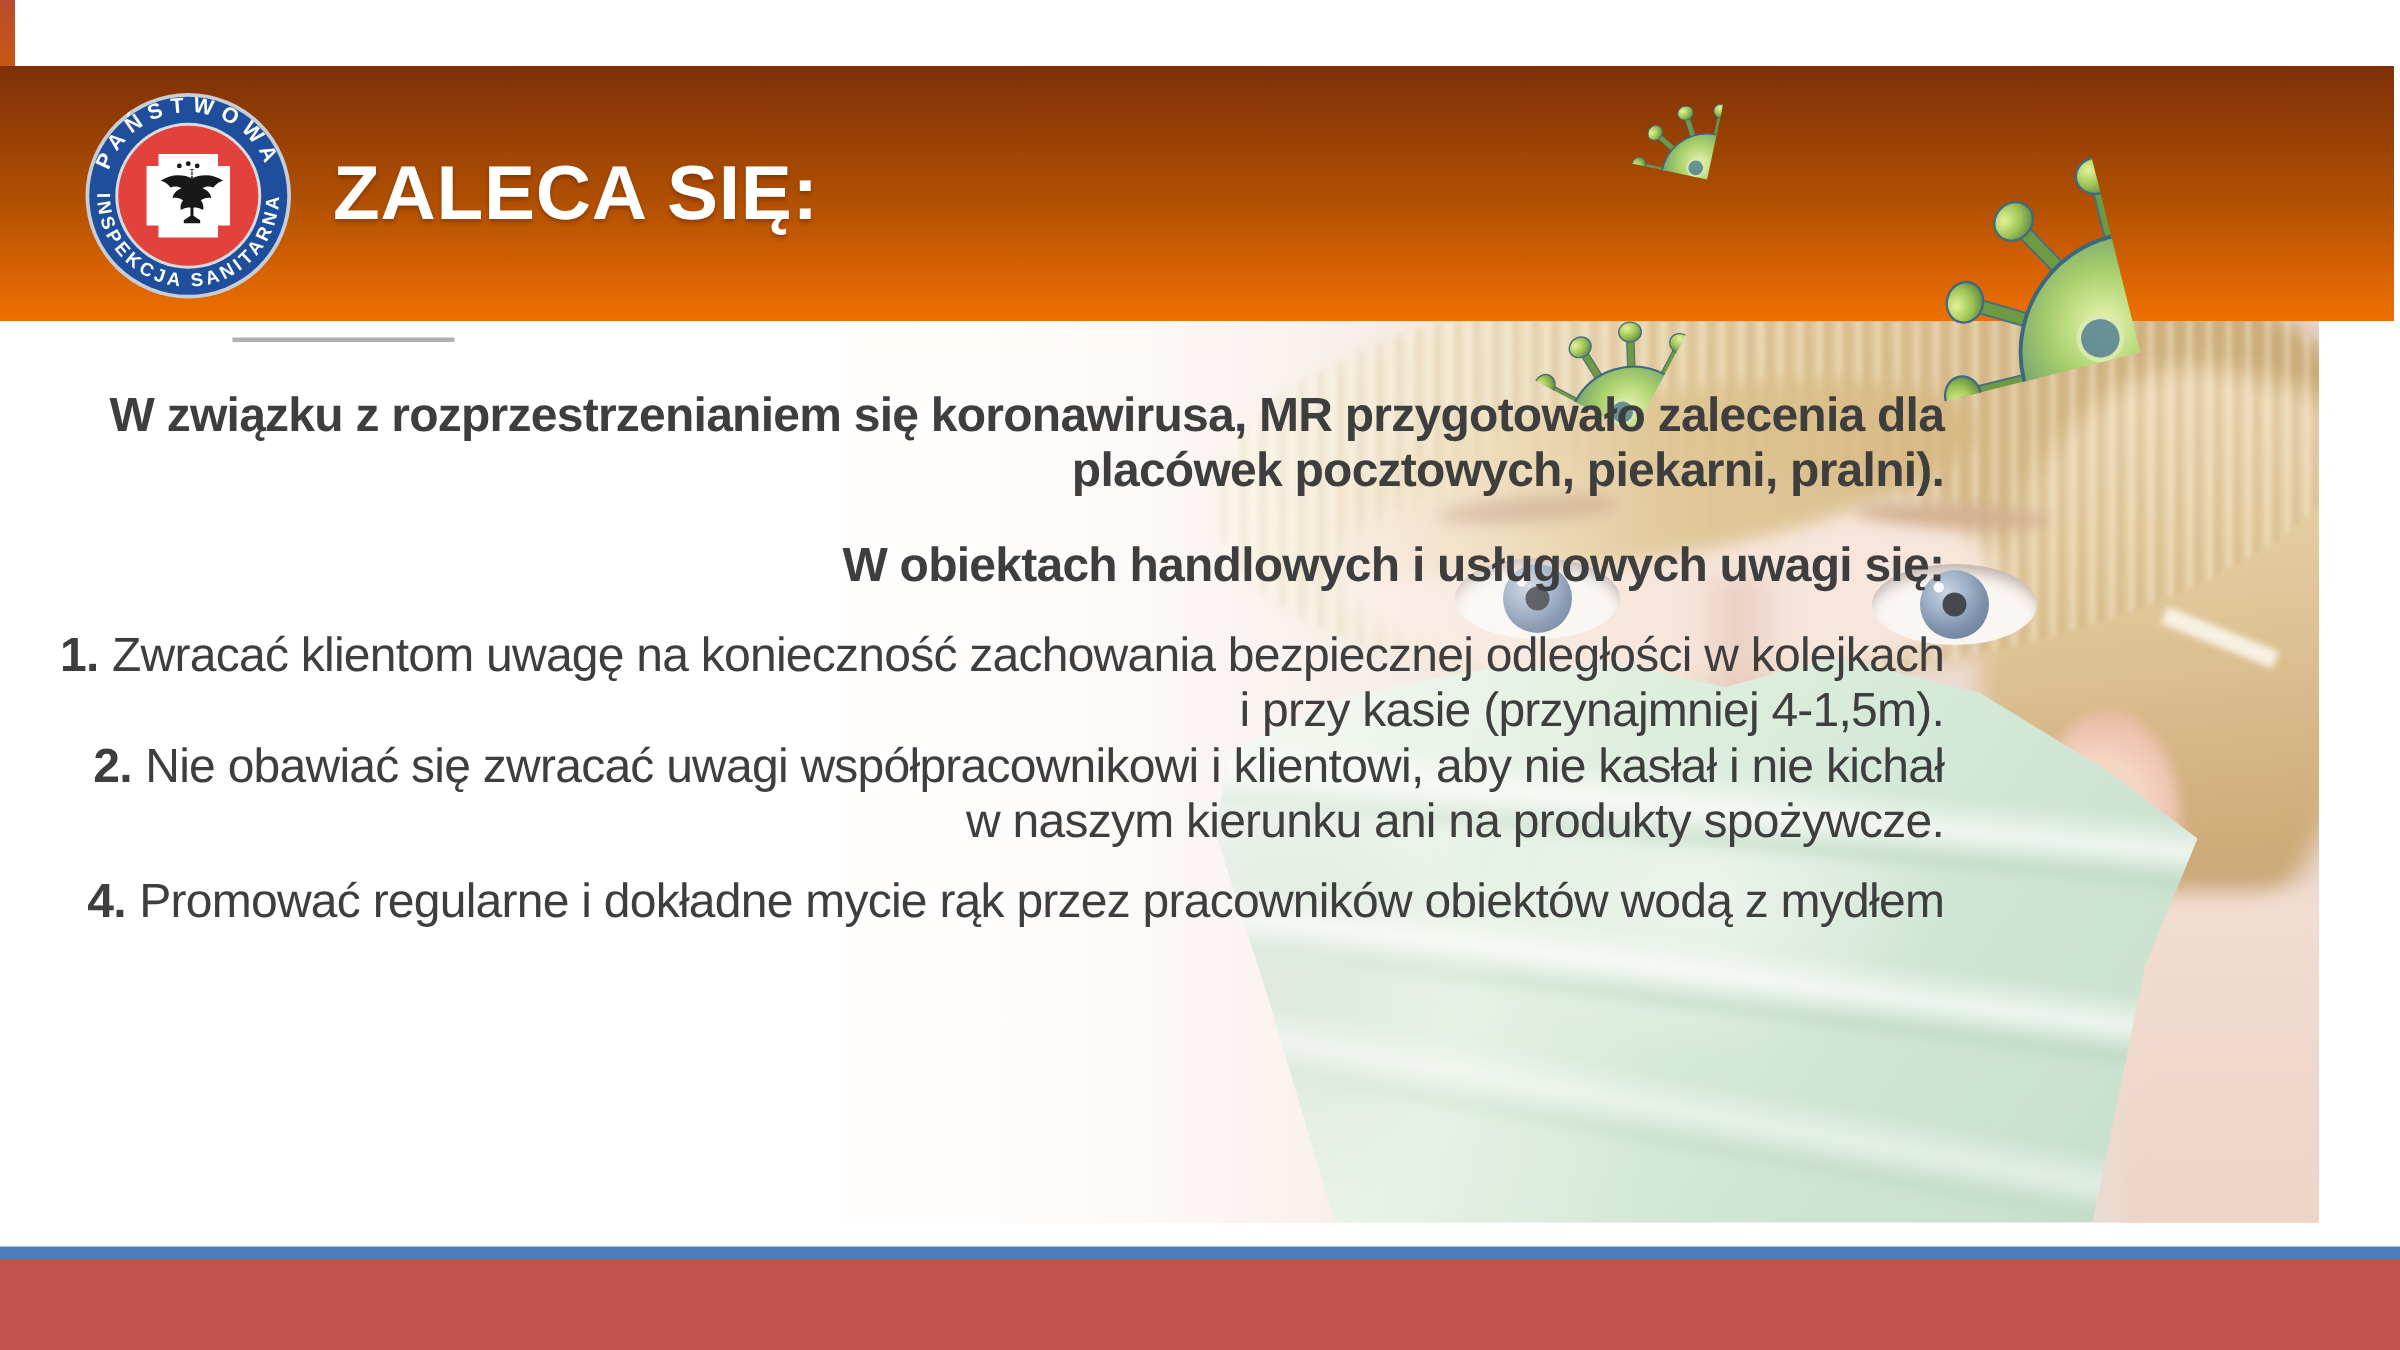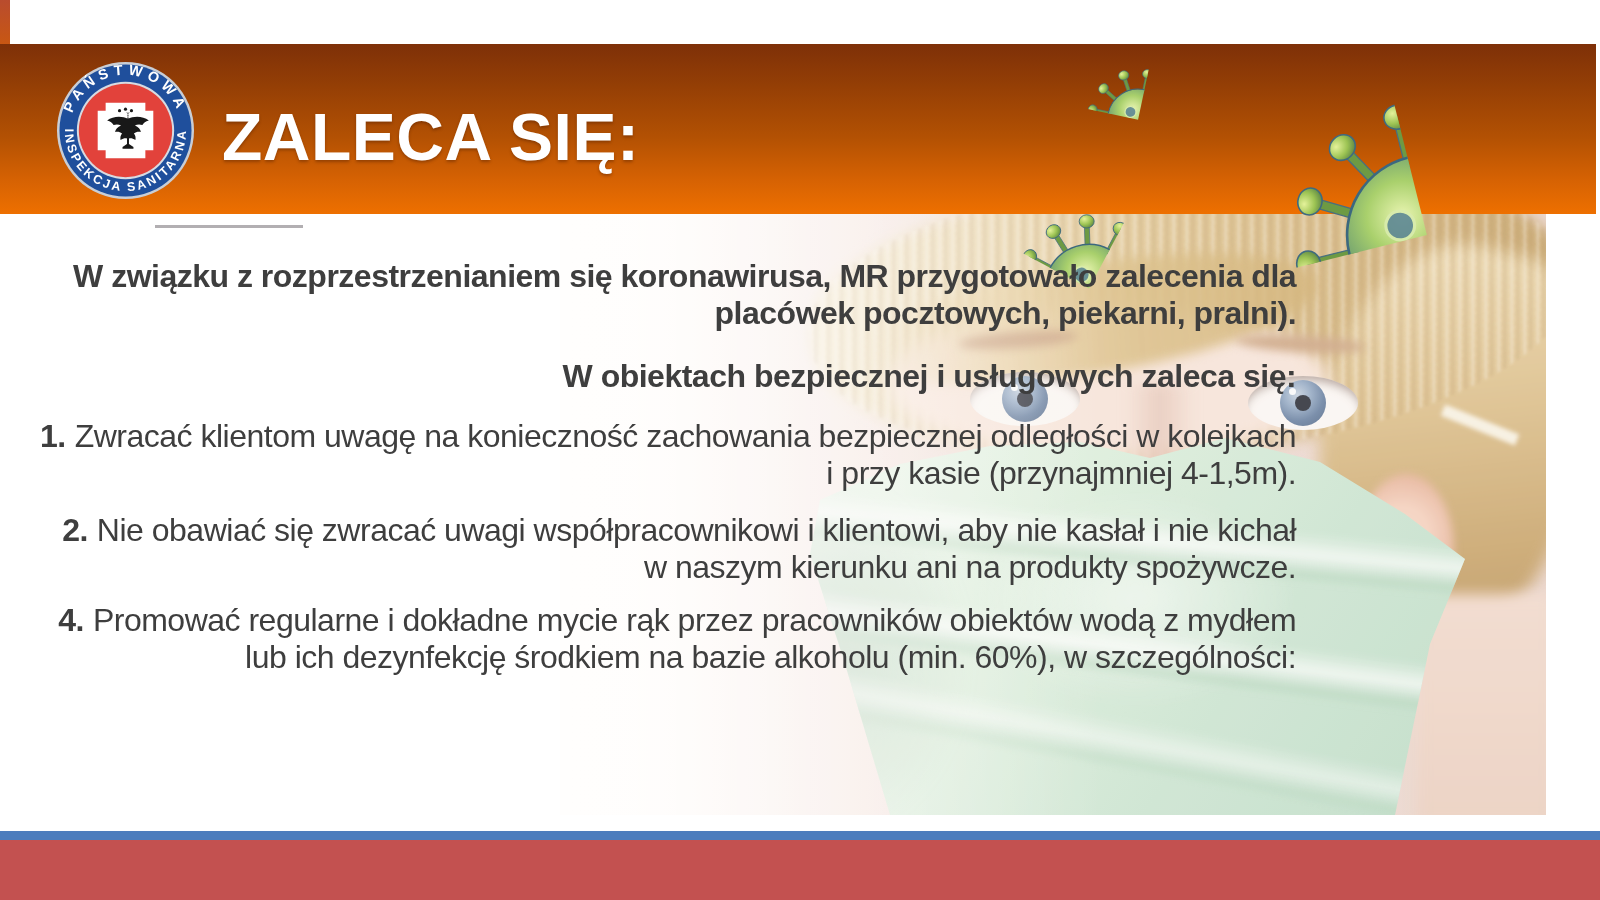--- a/index.html
+++ b/index.html
@@ -7,21 +7,21 @@
          font-family:"Liberation Sans",sans-serif;}
   .abs{position:absolute;}
 
   
   .corner-strip{left:0;top:0;width:10px;height:44px;
     background:linear-gradient(180deg,#b94c2e 0%,#c85713 100%);z-index:2;}
 
   
   .header{left:0;top:44px;width:1596px;height:170px;z-index:1;
     background:linear-gradient(180deg,#7e3008 0%,#953f05 25%,#b35103 55%,#d66203 80%,var(--c-header-gradient-bottom,#ee7000) 100%);}
-  .title{left:222px;top:99px;font-size:66px;font-weight:bold;color:var(--c-title-white,#ffffff);
+  .title{left:222px;top:99px;font-size:51px;font-weight:bold;color:var(--c-title-white,#ffffff);
     letter-spacing:.5px;text-shadow:0 2px 3px rgba(60,20,0,.35);z-index:3;}
   .logo{left:56px;top:61px;width:139px;height:139px;z-index:3;}
   .logo-arc{fill:#ffffff;font-weight:bold;font-family:"Liberation Sans",sans-serif;}
   .underline{left:155px;top:225px;width:148px;height:3px;background:#b2afb2;z-index:2;}
 
   
   .photo{left:560px;top:214px;width:986px;height:601px;overflow:hidden;z-index:1;
     background:linear-gradient(90deg,#ffffff 0%,#f9efec 18%,#f1e1db 38%,#ecd9d2 60%,#e8d2c9 100%);}
   .photo>div{position:absolute;}
   .hair-main{left:250px;top:-40px;width:760px;height:280px;transform:rotate(-7deg);
@@ -80,21 +80,21 @@
   .v-large{left:1126px;top:0px;width:272px;height:272px;transform:rotate(-14deg);}
 
   
   .content{left:33px;top:258px;z-index:6;color:var(--c-text,#3e3e3e);
     font-size:32px;letter-spacing:-.5px;line-height:37px;}
   .line{white-space:nowrap;text-align:right;}
   .intro .line{font-weight:bold;}
   .subheading{font-weight:bold;margin-top:26px;padding-left:15px;}
   .item .first{padding-left:7px;}
   .num{font-weight:bold;margin-right:9px;}
-  .m-i1{margin-top:23px;}.m-i2{margin-top:20px;}.m-i3{margin-top:25px;}.m-i4{margin-top:16px;}
+  .m-i1{margin-top:23px;}.m-i2{}.m-i3{margin-top:25px;}.m-i4{margin-top:16px;}
 
   
   .bar-blue{left:0;top:831px;width:1600px;height:9px;background:var(--c-footer-blue,#4d7dbd);z-index:4;}
   .bar-red{left:0;top:840px;width:1600px;height:60px;background:var(--c-footer-red,#c35150);z-index:4;}
 </style>
 </head>
 <body>
 
 <svg width="0" height="0" style="position:absolute" aria-hidden="true">
   <defs>
@@ -251,35 +251,34 @@
   <svg class="virus v-large" viewBox="-52 -52 104 104">
       <use href="#virus-sym"></use>
     </svg>
 
   <div class="abs content">
     <div class="intro">
       <div class="line">W związku z rozprzestrzenianiem się koronawirusa, MR przygotowało zalecenia dla</div>
       <div class="line">placówek pocztowych, piekarni, pralni).</div>
     </div>
 
-    <div class="line subheading">W obiektach bezpiecznej i usługowych zaleca się:</div>
+    <div class="line subheading">W obiektach handlowych i usługowych uwagi się:</div>
 
     <div class="item m-i1">
       <div class="line first"><b class="num">1.</b><span>Zwracać klientom uwagę na konieczność zachowania bezpiecznej odległości w kolejkach</span></div>
       <div class="line">i przy kasie (przynajmniej 4-1,5m).</div>
     </div>
 
     <div class="item m-i2">
       <div class="line first"><b class="num">2.</b><span>Nie obawiać się zwracać uwagi współpracownikowi i klientowi, aby nie kasłał i nie kichał</span></div>
       <div class="line">w naszym kierunku ani na produkty spożywcze.</div>
     </div>
 
 
     <div class="item m-i4">
       <div class="line first"><b class="num">4.</b><span>Promować regularne i dokładne mycie rąk przez pracowników obiektów wodą z mydłem</span></div>
-      <div class="line">lub ich dezynfekcję środkiem na bazie alkoholu (min. 60%), w szczególności:</div>
     </div>
   </div>
 
   <div class="abs bar-blue"></div>
   <div class="abs bar-red"></div>
 
 </div>
 
 </body></html>

